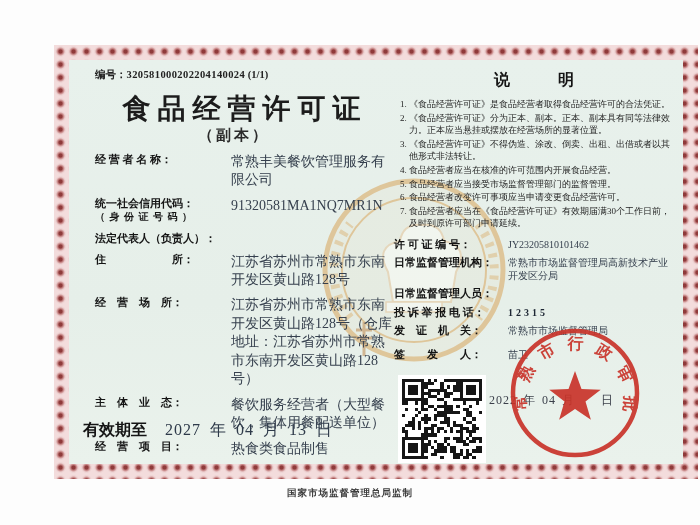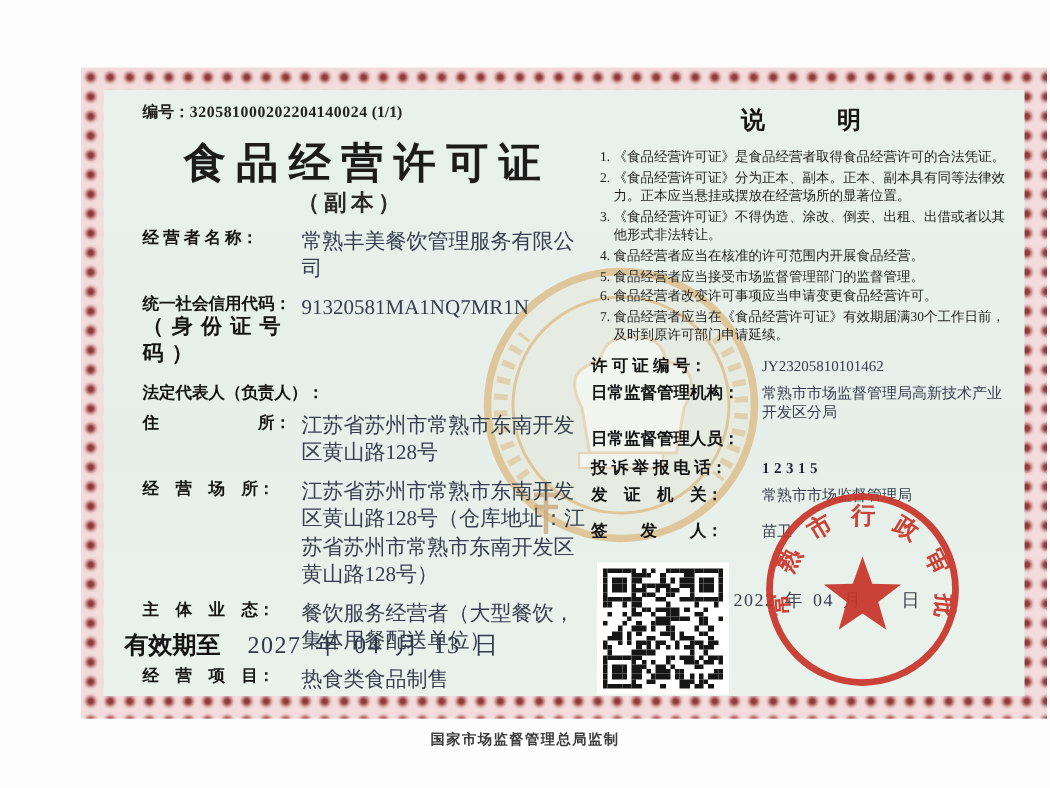--- a/index.html
+++ b/index.html
@@ -25,24 +25,24 @@
   }
 
   .serial{position:absolute;left:26px;top:8px;font-size:10.5px;font-weight:bold;color:#222;z-index:2;}
   .serial .num{letter-spacing:.4px;}
   .title{position:absolute;left:0;top:30px;width:330px;text-align:center;
     font-size:28px;font-weight:bold;letter-spacing:7px;color:#1c1c1c;z-index:2;padding-left:11px;}
   .subtitle{position:absolute;left:0;top:66px;width:330px;text-align:center;
     font-size:15px;font-weight:bold;letter-spacing:3px;z-index:2;}
 
   .leftcol{position:absolute;left:26px;top:92px;width:300px;z-index:2;}
-  .field{display:flex;margin-bottom:6px;}
+  .field{display:flex;margin-bottom:6px;gap:30px;}
   .lbl{flex:none;width:106px;font-weight:bold;font-size:11px;line-height:1.3;color:#151515;}
   .lbl.w128{width:128px;}
-  .sub{font-weight:bold;font-size:14px;letter-spacing:1px;}
+  .sub{font-weight:bold;font-size:10px;letter-spacing:1px;}
   .val{flex:1;font-size:14px;line-height:1.32;color:#36404e;padding-top:1px;}
   .mt8{margin-top:8px;flex-direction:column;} .mt6{margin-top:6px;}
 
   .validity{position:absolute;left:14px;top:360px;font-size:16px;z-index:2;}
   .validity .lbl2{font-weight:bold;margin-right:14px;color:#141414;}
   .validity .val2{color:#2e3a4a;letter-spacing:1px;word-spacing:4px;}
 
   .rightcol{position:absolute;left:325px;top:10px;width:280px;z-index:2;}
   .r-heading{text-align:center;font-size:16px;font-weight:bold;letter-spacing:16px;
     text-indent:16px;color:#141414;margin-bottom:7px;}

